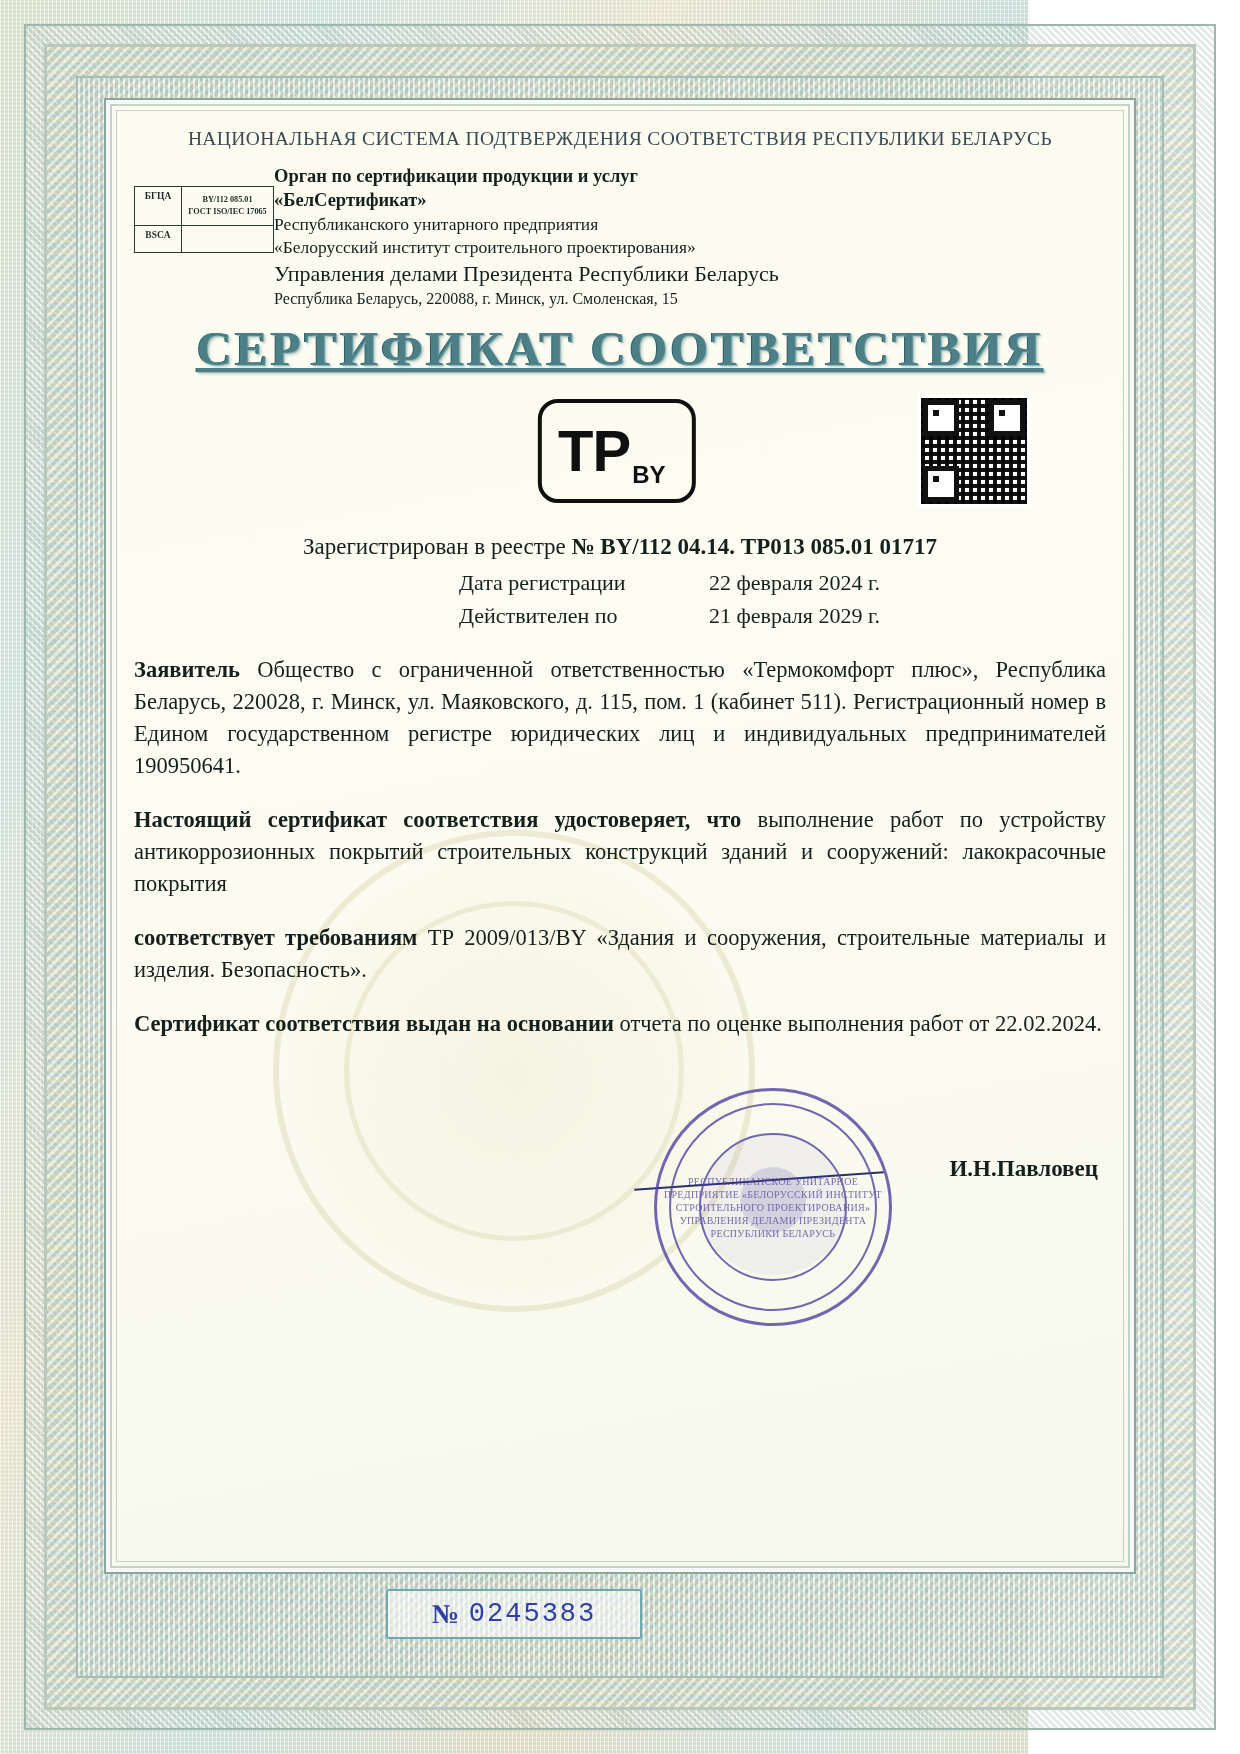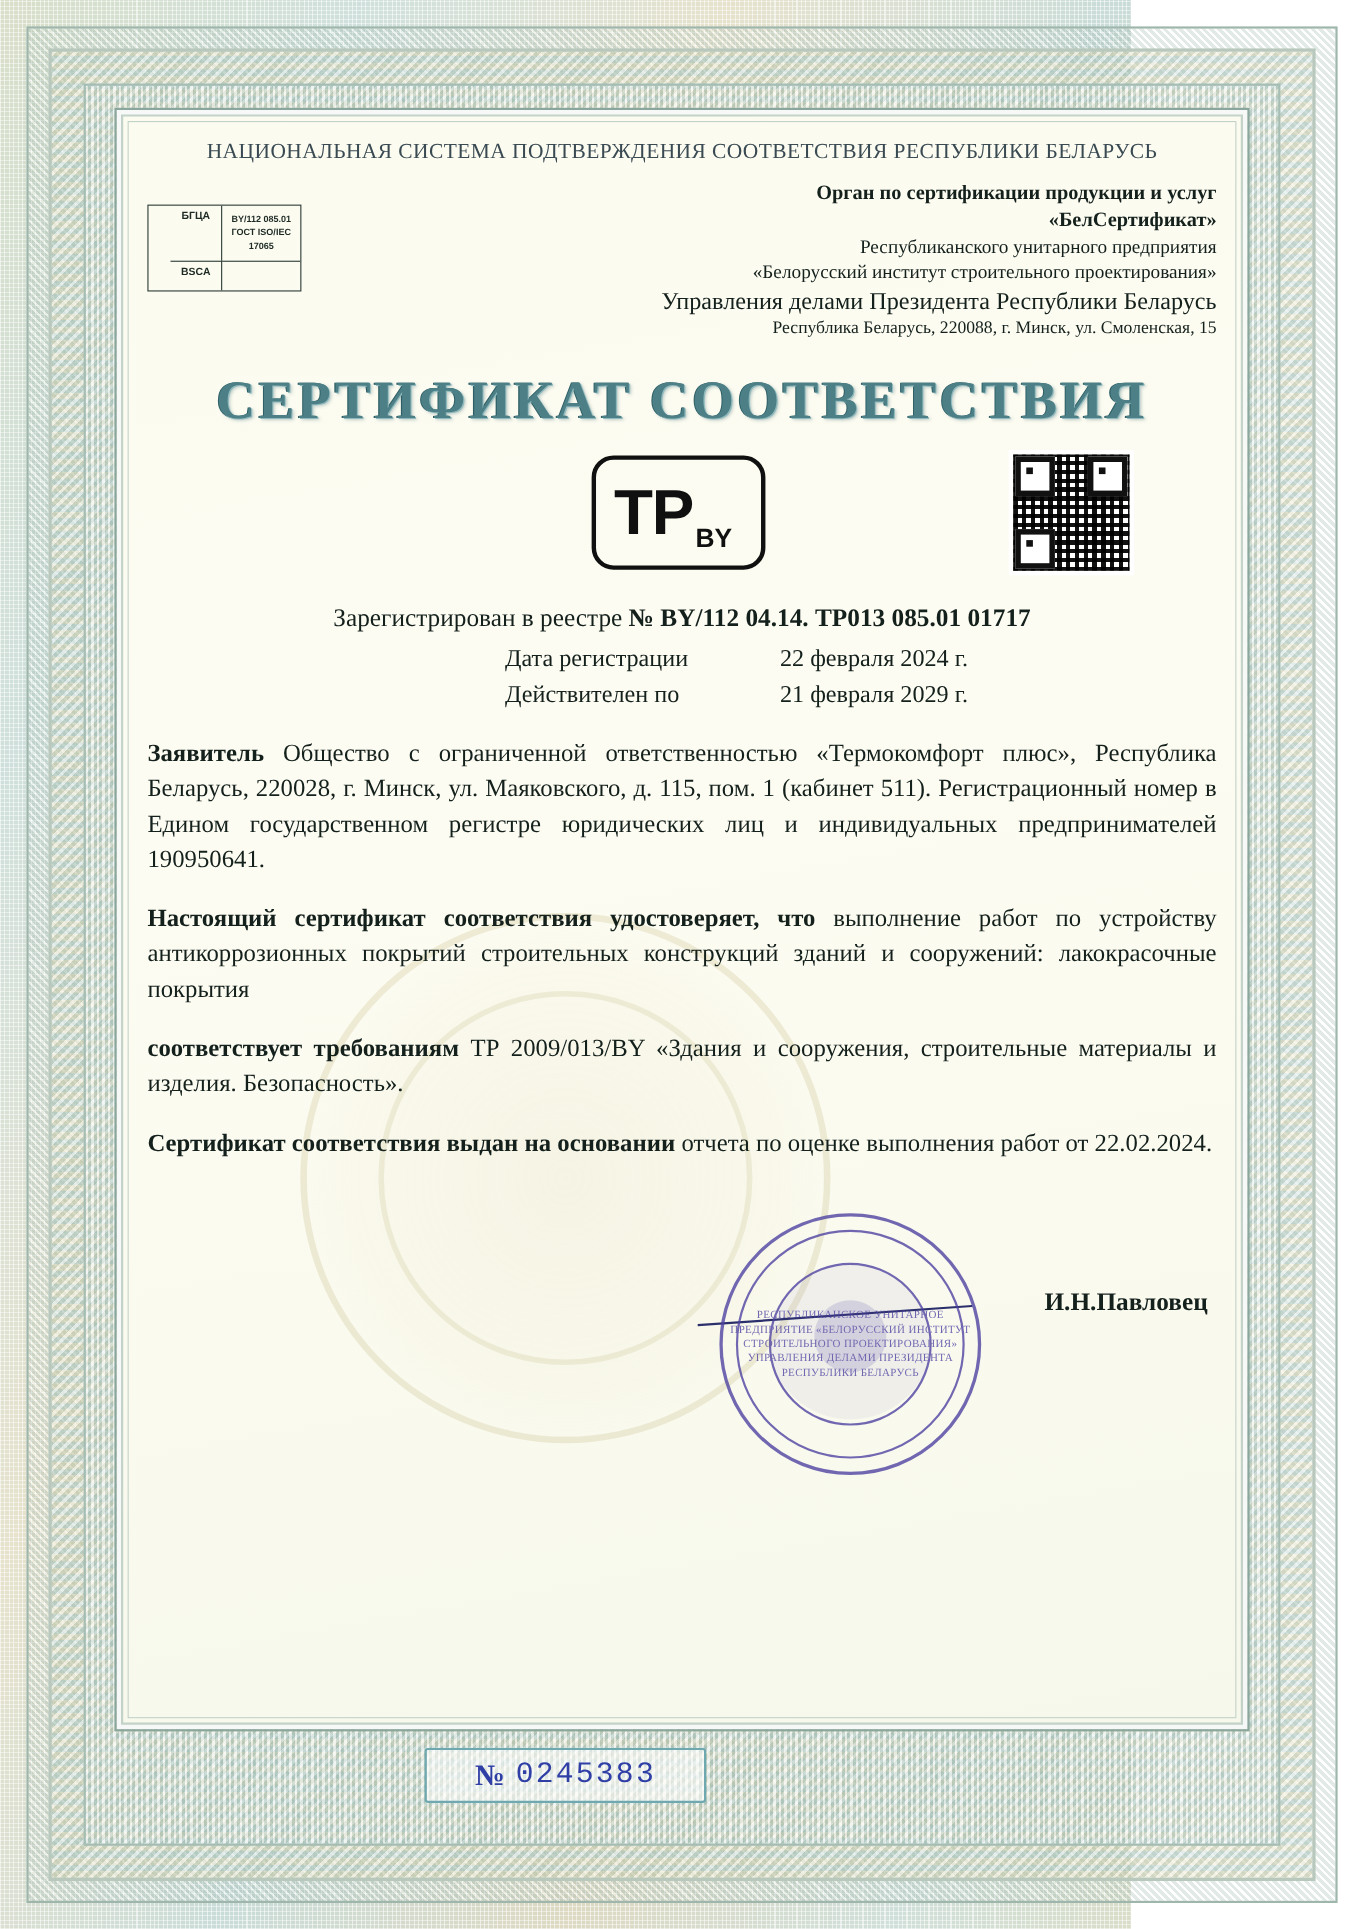--- a/index.html
+++ b/index.html
@@ -117,22 +117,21 @@
   }
   .accred-box {
     width: 140px;
     flex: 0 0 140px;
     margin-top: 22px;
   }
   .accred-table {
     border: 1.6px solid #2a3a33;
     width: 140px;
     box-sizing: border-box;
-    font-family: Liberation Sans, sans-serif;
-    padding-left: 20px;
+    font-family: Liberation Serif, serif;
   }
   .accred-row {
     display: flex;
   }
   .accred-left {
     width: 46px;
     flex: 0 0 46px;
     border-right: 1.5px solid #2a3a33;
     text-align: center;
     font-size: 9.5px;
@@ -145,21 +144,21 @@
     flex: 1;
     text-align: center;
     font-size: 8.2px;
     font-weight: bold;
     padding: 7px 2px;
     line-height: 1.45;
     color: #1d2a24;
   }
   .org-block {
     flex: 1;
-    text-align: right;
+    text-align: left;
     line-height: 1.32;
     color: #14201c;
   }
   .org-block .l1 { font-size: 18.5px; font-weight: bold; }
   .org-block .l2 { font-size: 18.5px; font-weight: bold; }
   .org-block .l3 { font-size: 17.5px; }
   .org-block .l4 { font-size: 17.5px; }
   .org-block .l5 { font-size: 22px; }
   .org-block .l6 { font-size: 16px; }
 
@@ -206,32 +205,33 @@
     bottom: 16px;
     text-align: center;
     font-size: 19px;
     font-weight: bold;
     font-family: "Liberation Serif", serif;
     color: #16212b;
     letter-spacing: 1px;
   }
 
   .cert-title {
-    margin-top: 26px;
+    margin-top: 11px;
     text-align: center;
     font-family: "Liberation Serif", serif;
     font-weight: bold;
     font-size: 49px;
     letter-spacing: 3px;
     color: #4c7f86;
     text-shadow:
        1px 1px 0 #8fb9bd,
       -1px 0 0 #2f5f66,
        2px 2px 3px rgba(60,110,115,0.35);
     white-space: nowrap;
+    text-decoration: underline;
   }
 
   .marks-row {
     margin-top: 18px;
     height: 125px;
     position: relative;
   }
   .tr-mark {
     position: absolute;
     left: 50%;

